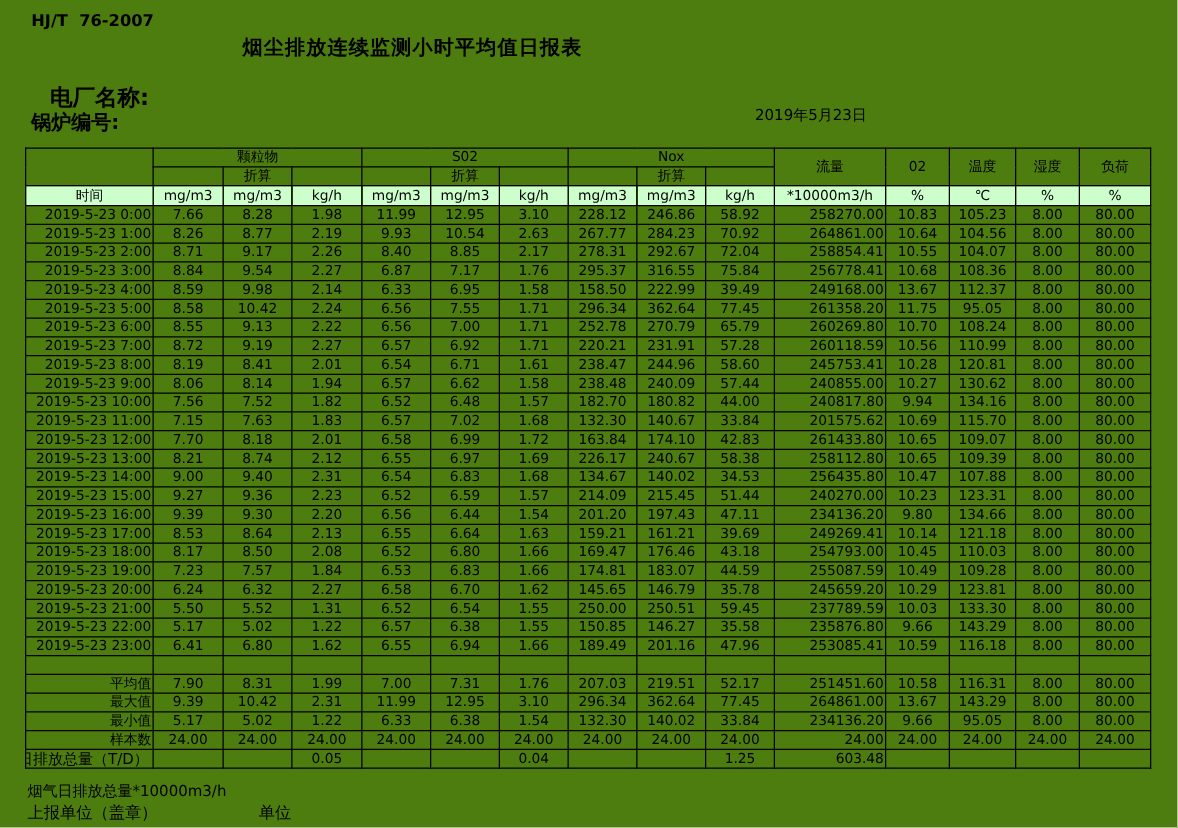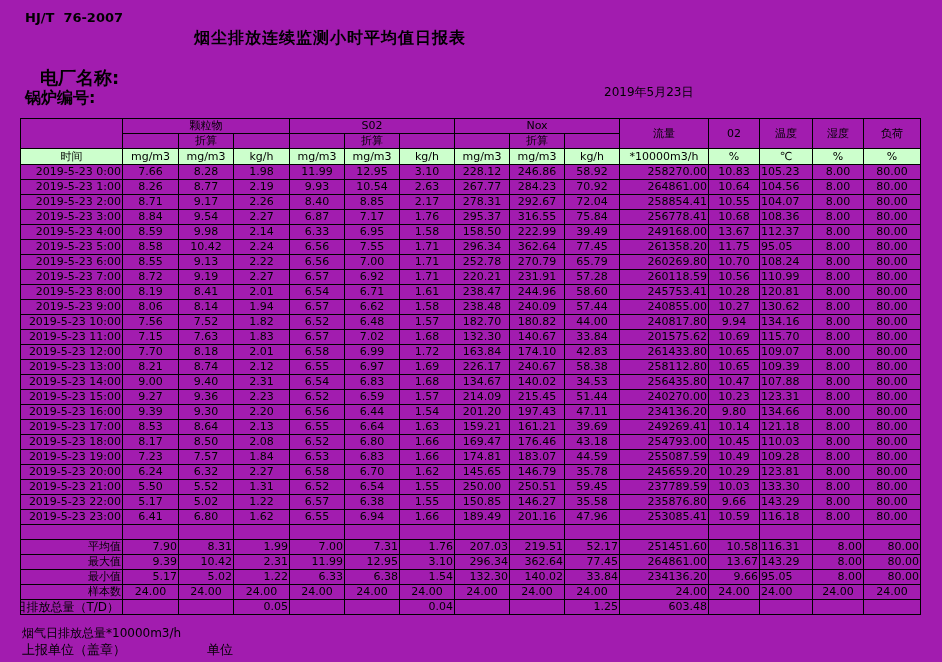--- a/index.html
+++ b/index.html
@@ -1,34 +1,34 @@
 <!DOCTYPE html>
 <html><head>
 <meta charset="utf-8">
 <style>
   html,body{margin:0;padding:0;background:#fff;}
-  .page{position:relative;width:942px;height:662px;background:#a21caf;
+  .page{position:relative;width:942px;height:662px;background:#4d7c0f;
         font-family:"DejaVu Sans",sans-serif;color:#000;overflow:hidden;}
   .std{position:absolute;left:25px;top:10px;font-size:13px;font-weight:bold;white-space:pre;}
   .title{position:absolute;left:0;top:28px;width:660px;text-align:center;
          font-size:16px;font-weight:bold;letter-spacing:1px;}
   .plant{position:absolute;left:40px;top:66px;font-size:18px;font-weight:bold;}
   .boiler{position:absolute;left:25px;top:88px;font-size:16px;font-weight:bold;}
   .date{position:absolute;left:604px;top:84px;font-size:12px;}
   table.rep{position:absolute;left:20px;top:118px;border-collapse:collapse;
             table-layout:fixed;width:900px;}
   table.rep td{border:1px solid #000;height:14px;line-height:14px;padding:0 1px;
                font-size:11px;overflow:hidden;white-space:nowrap;}
   .hc{text-align:center;font-size:12px;}
   tr.green td{background:#ccffcc;height:15px;line-height:15px;}
   .num{text-align:center;}
   .time{text-align:right;padding-right:5px;}
-  .r{text-align:right;padding-right:4px;}
+  .r{text-align:center;padding-right:4px;}
   .flow{text-align:right;padding-right:9px;}
-  .temp{text-align:left;padding-right:15px;}
+  .temp{text-align:center;padding-right:15px;}
   .ovf{position:relative;}
   .ovf span{position:absolute;right:3px;top:0;white-space:nowrap;font-size:12px;}
   .f1{position:absolute;left:22px;top:625px;font-size:12px;}
   .f2{position:absolute;left:22px;top:641px;font-size:13px;}
   .f3{position:absolute;left:207px;top:641px;font-size:13px;}
 </style>
 </head>
 <body>
 
 <div class="page">

